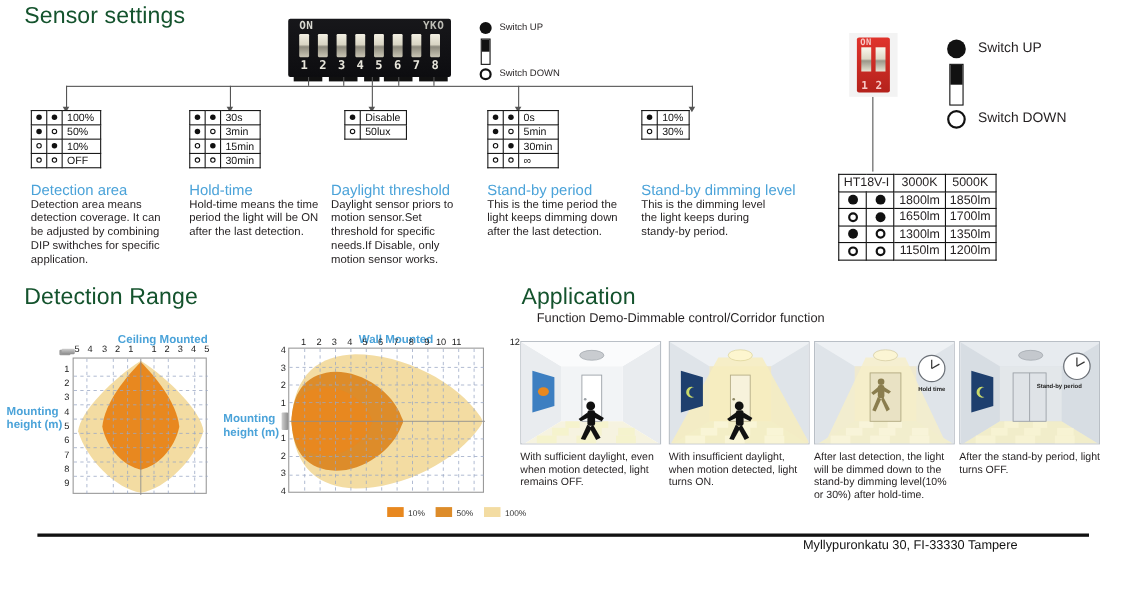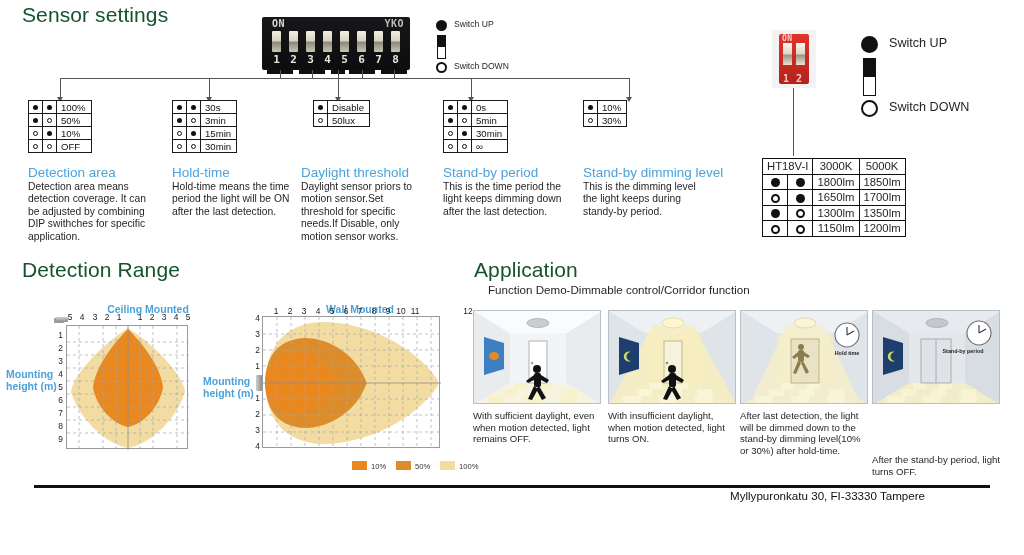--- a/index.html
+++ b/index.html
@@ -609,18 +609,18 @@
     <rect x="48" y="28" width="30" height="44" fill="#dfe3e7" stroke="#9aa0a6" stroke-width="0.8"></rect>
     <line x1="63" y1="28" x2="63" y2="72" stroke="#9aa0a6" stroke-width="0.8"></line>
     <polygon points="10,26 30,32 30,58 10,64" fill="#1e3f6e"></polygon>
     <path d="M22 41 a5 5 0 1 0 0 9 a4 4 0 1 1 0 -9 Z" fill="#c9d96b"></path>
     <circle cx="106" cy="22" r="12" fill="#ffffff" stroke="#6b7077" stroke-width="1.1"></circle>
     <line x1="106" y1="22" x2="106" y2="14" stroke="#333" stroke-width="1.1"></line>
     <line x1="106" y1="22" x2="113" y2="18" stroke="#333" stroke-width="1.1"></line>
     <text x="90" y="42" font-size="5.4" fill="#222" text-anchor="middle" font-family="Liberation Sans, sans-serif" font-weight="bold">Stand-by period</text>
   </svg>
 </div>
-<div class="apcap" style="left:872px;margin-top:44px;">After the stand-by period, light turns OFF.</div>
+<div class="apcap" style="left:872px;">After the stand-by period, light turns OFF.</div>
 
 <div id="rule"></div>
 <div id="addr">
   <div>Myllypuronkatu 30, FI-33330 Tampere</div>
 </div>
 
 </body></html>

